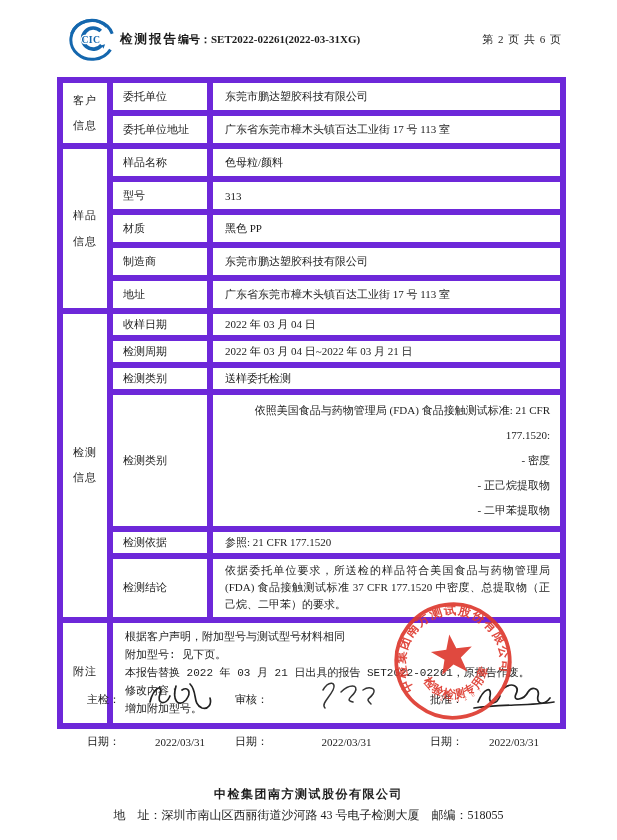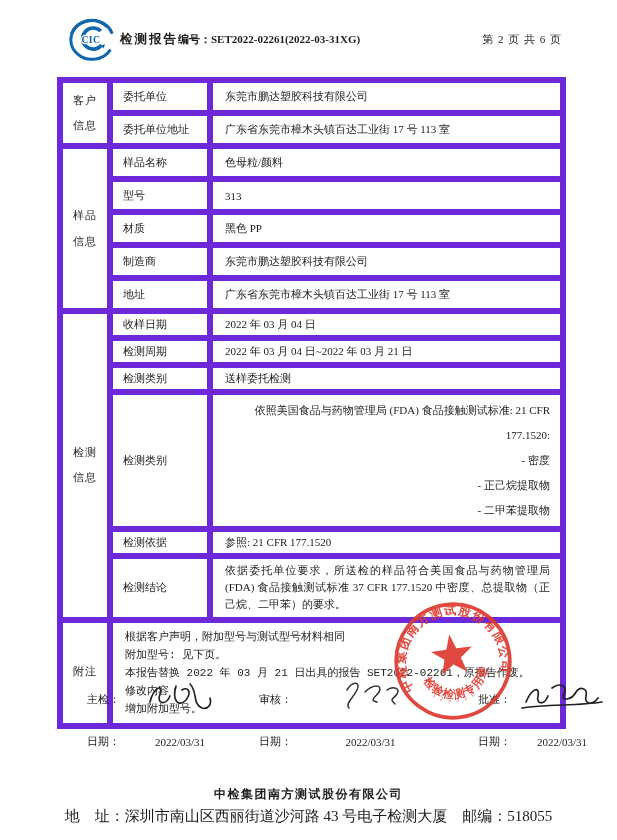--- a/index.html
+++ b/index.html
@@ -23,35 +23,35 @@
   tr.h33 td { height:33px; }
   tr.h26 td { height:26px; }
   tr.h87 td { height:87px; }
   tr.h54 td { height:54px; }
   tr.h90 td { height:90px;font-family:Liberation Mono, monospace; }
   .multiline { white-space:pre-line; line-height:25px; padding-top:5px; padding-bottom:5px;text-align:right; }
   .just { text-align:justify; line-height:17.2px; }
   td.notecell { white-space:pre-line; line-height:18px; padding:5px 10px 5px 12px; }
 
   
-  .sig-area { position:absolute; left:57px; top:686px; width:503px; display:grid; grid-template-columns:178px 185px 140px; font-size:11px;gap:24px; }
+  .sig-area { position:absolute; left:57px; top:686px; width:503px; display:grid; grid-template-columns:178px 185px 140px; font-size:11px; }
   .sig-col { display:grid; grid-template-columns:38px 1fr; align-items:center; row-gap:22px; }
   .sig-col.c1 { padding-left:30px; }
   .sig-col.c3 { padding-left:10px; }
   .sig-label { white-space:nowrap; }
   .sig-draw { height:34px; margin-top:-8px; justify-self:center; }
   .sig-date { justify-self:center; white-space:nowrap; }
 
   
   .stamp { position:absolute; left:388px; top:596px; width:130px; height:130px; transform:rotate(-8deg); opacity:0.92; pointer-events:none; z-index:5; }
 
   
   .footer { position:absolute; left:0; top:786px; width:617px; text-align:center; }
   .f-company { font-weight:bold; font-size:12px; letter-spacing:1.5px; }
-  .f-line { font-size:15px; margin-top:3.5px; }
+  .f-line { font-size:12px; margin-top:3.5px; }
   .f-link { color:#0000cc; text-decoration:underline; }
 </style>
 </head>
 <body>
 
 <div class="page">
 
   <div class="header">
     <svg class="logo" viewBox="0 0 64 52">
       <path d="M 56,20 A 24,22 0 1 0 54,38" fill="none" stroke="#1467AE" stroke-width="3.4"></path>

